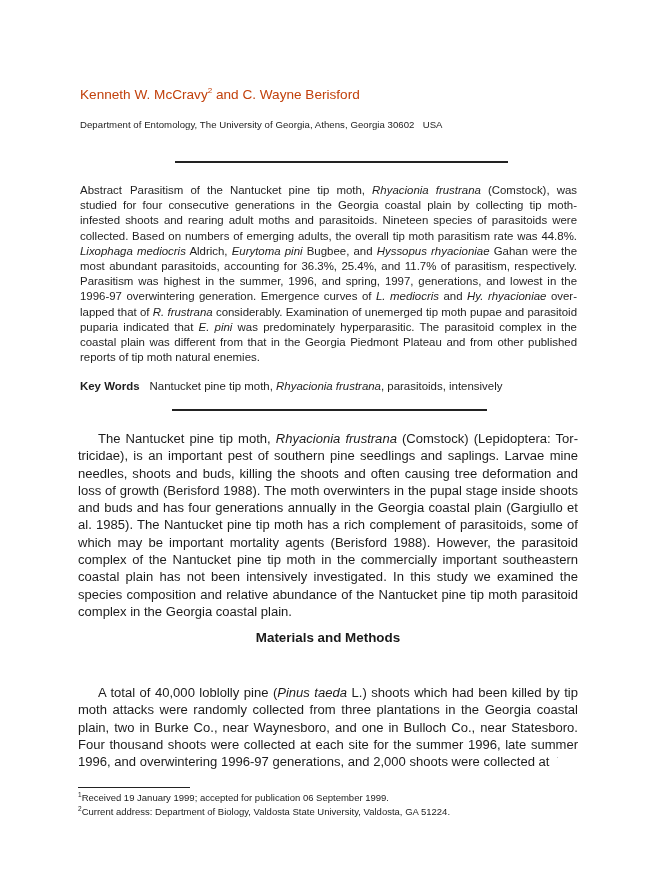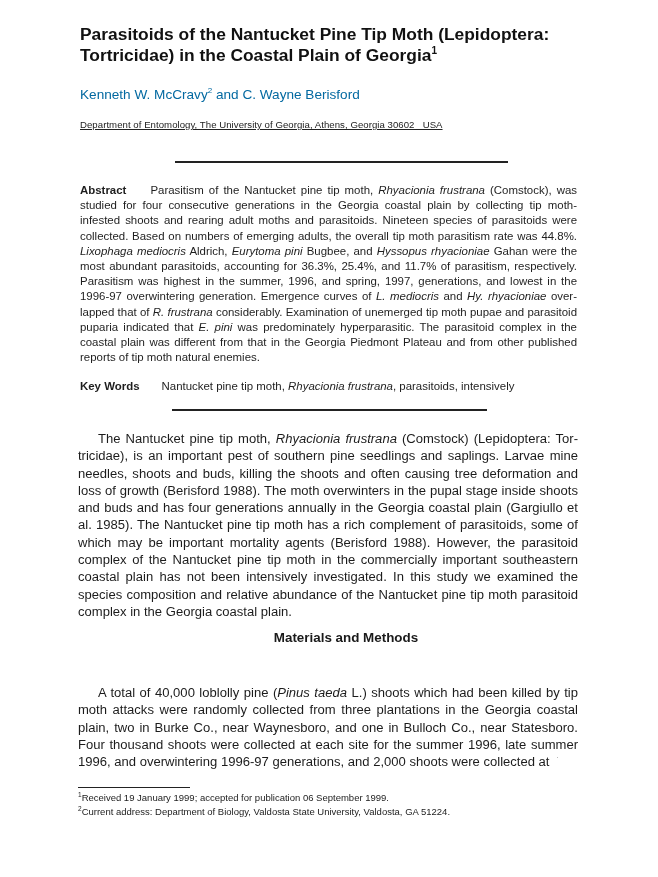--- a/index.html
+++ b/index.html
@@ -2,49 +2,48 @@
 <html><head>
 <meta charset="utf-8">
 <style>
   html, body { margin: 0; padding: 0; background: #ffffff; }
   body { width: 658px; height: 877px; position: relative; overflow: hidden;
          font-family: "Liberation Sans", sans-serif; color: #1a1a1a; }
   .page { position: absolute; left: 0; top: 0; width: 658px; height: 877px; }
   .title { position: absolute; left: 80px; top: 24px; width: 540px;
            font-weight: bold; font-size: 17.4px; line-height: 21px; color: #111; }
   .title sup { font-size: 10px; vertical-align: 7px; line-height: 0; }
-  .authors { position: absolute; left: 80px; top: 87px; font-size: 13.6px; color: #0369a1; }
+  .authors { position: absolute; left: 80px; top: 87px; font-size: 13.6px; color: #c2410c; }
   .authors sup { font-size: 8px; vertical-align: 6px; line-height: 0; }
-  .affil { position: absolute; left: 80px; top: 119px; font-size: 9.6px; color: #222; letter-spacing: 0.05px; text-decoration: underline; }
+  .affil { position: absolute; left: 80px; top: 119px; font-size: 9.6px; color: #222; letter-spacing: 0.05px; }
   .rule-top { position: absolute; left: 175px; top: 161px; width: 333px; height: 2px; background: #222; }
   .citation { position: absolute; left: 80px; width: 497px; top: 172px; text-align: center; font-size: 10.4px; color: #222; }
   .abstract { position: absolute; left: 80px; top: 183px; width: 497px;
               font-size: 11.45px; line-height: 15.2px; text-align: justify; color: #1e1e1e; }
-  .abstract .lbl { font-weight: bold; margin-right: 24px; }
+  .abstract .lbl { font-weight: normal; margin-right: 8px; }
   .keywords { position: absolute; left: 80px; top: 380px; width: 497px; font-size: 11.45px; color: #1e1e1e; }
-  .keywords .lbl { font-weight: bold; margin-right: 22px; }
+  .keywords .lbl { font-weight: bold; margin-right: 10px; }
   .rule-mid { position: absolute; left: 172px; top: 409px; width: 315px; height: 2px; background: #222; }
   .body { position: absolute; left: 78px; width: 500px; font-size: 13.05px; line-height: 17.3px;
           text-align: justify; color: #1c1c1c; }
   .body p { margin: 0; text-indent: 20px; }
   .intro { top: 430px; }
-  .methods-head { position: absolute; left: 96px; width: 500px; top: 630px; text-align: center;
+  .methods-head { position: absolute; left: 78px; width: 500px; top: 630px; text-align: center;
                   font-weight: bold; font-size: 13.4px; color: #1a1a1a; }
   .methods { top: 684px; }
   .foot-rule { position: absolute; left: 78px; top: 787px; width: 112px; height: 1px; background: #222; }
   .footnotes { position: absolute; left: 78px; top: 791px; font-size: 9.5px; line-height: 14px; color: #222; }
   .footnotes sup { font-size: 6.5px; vertical-align: 4px; line-height: 0; }
   .speck { position: absolute; left: 557px; top: 757px; width: 1px; height: 1px; background: #bbb; }
 </style>
 </head>
 <body>
 
 <div class="page">
 
-  <div class="title"><span>Parasitoids of the Nantucket Pine Tip Moth (Lepidoptera: Tortricidae) in the Coastal Plain of Georgia</span><sup>1</sup></div>
 
   <div class="authors"><span>Kenneth W. McCravy</span><sup>2</sup><span style="white-space:pre"> and </span><span>C. Wayne Berisford</span></div>
 
   <div class="affil" style="white-space:pre">Department of Entomology, The University of Georgia, Athens, Georgia 30602   USA</div>
 
   <div class="rule-top"></div>
 
 
   <div class="abstract"><span class="lbl">Abstract</span><span><span>Parasitism of the Nantucket pine tip moth, </span><i>Rhyacionia frustrana</i><span> (Comstock), was studied for four consecutive generations in the Georgia coastal plain by collecting tip moth-infested shoots and rearing adult moths and parasitoids. Nineteen species of parasitoids were collected. Based on numbers of emerging adults, the overall tip moth parasitism rate was 44.8%. </span><i>Lixophaga mediocris</i><span> Aldrich, </span><i>Eurytoma pini</i><span> Bugbee, and </span><i>Hyssopus rhyacioniae</i><span> Gahan were the most abundant parasitoids, accounting for 36.3%, 25.4%, and 11.7% of parasitism, respectively. Parasitism was highest in the summer, 1996, and spring, 1997, generations, and lowest in the 1996-97 overwintering generation. Emergence curves of </span><i>L. mediocris</i><span> and </span><i>Hy. rhyacioniae</i><span> over­lapped that of </span><i>R. frustrana</i><span> considerably. Examination of unemerged tip moth pupae and para­sitoid puparia indicated that </span><i>E. pini</i><span> was predominately hyperparasitic. The parasitoid complex in the coastal plain was different from that in the Georgia Piedmont Plateau and from other pub­lished reports of tip moth natural enemies.</span></span></div>
 

